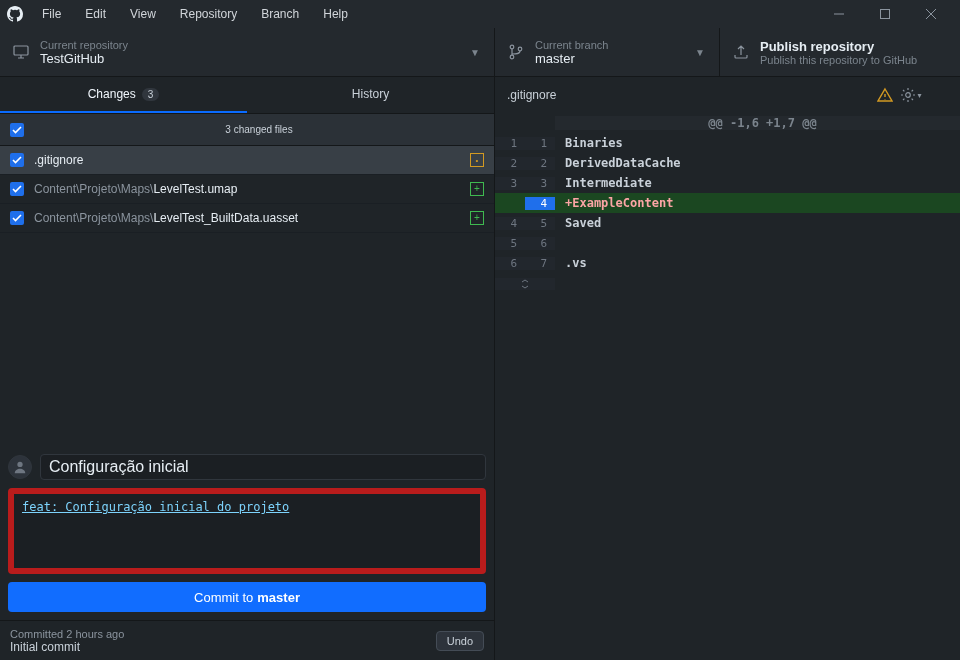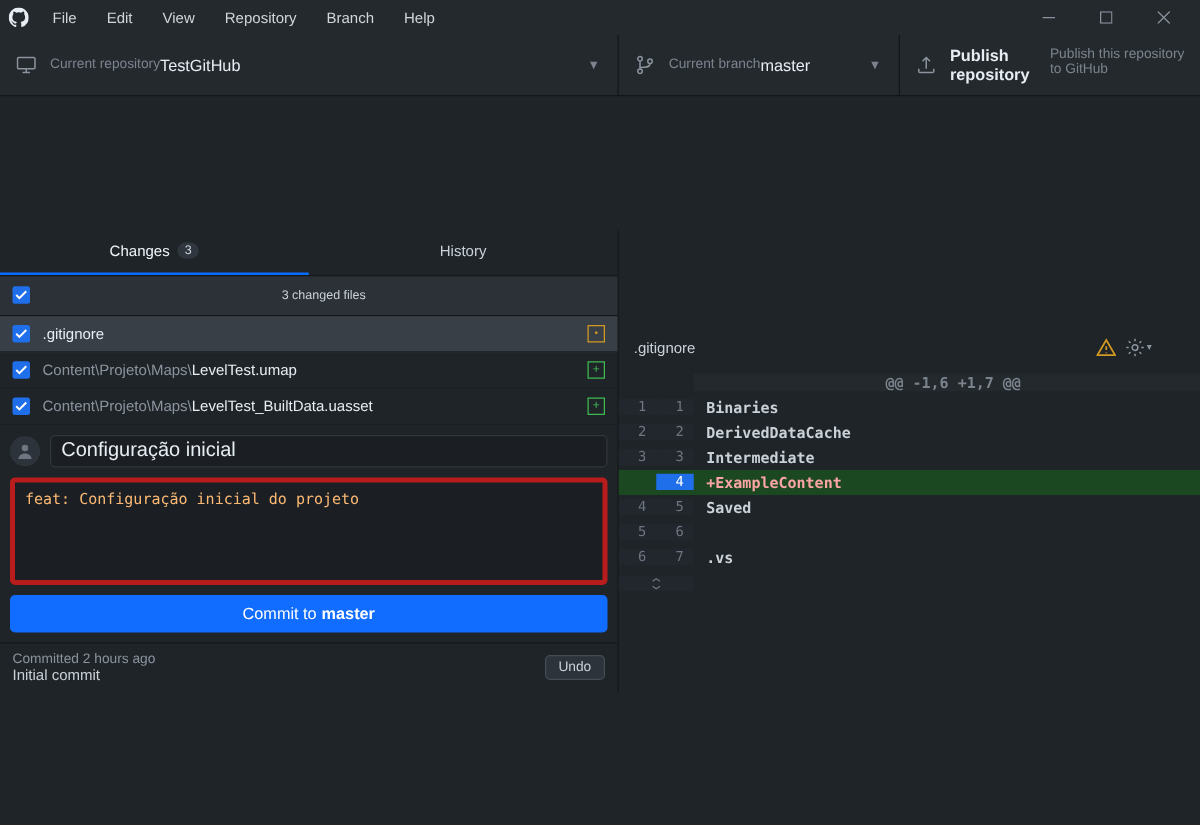--- a/index.html
+++ b/index.html
@@ -35,27 +35,27 @@
   .tb-section {
     display: flex; align-items: center;
     padding: 0 10px;
     border-right: 1px solid #141719;
     cursor: pointer;
   }
   .tb-section.repo { width: 495px; }
   .tb-section.branch { width: 225px; }
   .tb-section.publish { flex:1; border-right:none; }
   .tb-ico { width: 22px; display:flex; align-items:center; justify-content:center; color:#8b949e; margin-right:8px; }
-  .tb-txt { display:flex; flex:1; }
+  .tb-txt { display:flex; flex-direction:column; flex:1; }
   .tb-lbl { font-size: 11px; color:#7b848d; }
   .tb-val { font-size: 13px; color:#e6edf3; font-weight:500; }
   .tb-caret { color:#7b848d; font-size:10px; padding:0 4px; }
 
   
-  .cols { display:flex; height: calc(100% - 77px); align-items: center; }
+  .cols { display:flex; height: calc(100% - 77px); }
   .left { width: 495px; display:flex; flex-direction:column; border-right:1px solid #141719; background:#1f2428; }
   .right { flex:1; display:flex; flex-direction:column; background:#1f2428; }
 
   
   .tabs { height: 36px; display:flex; background:#1f2428; }
   .tab { flex:1; display:flex; align-items:center; justify-content:center; gap:6px; color:#c9d1d9; cursor:pointer; border-bottom:2px solid transparent; }
   .tab.active { border-bottom:2px solid #0a6bff; color:#f0f6fc; }
   .tab .badge { background:#30363d; border-radius:8px; padding:1px 6px; font-size:10px; color:#c9d1d9; }
 
   
@@ -79,21 +79,21 @@
   .st-mod { border:1.5px solid #d29922; }
   .st-mod::after{content:"•"; color:#d29922; font-size:8px;}
   .st-add { border:1.5px solid #3fb950; }
   .st-add::after{content:"+"; color:#3fb950; font-size:10px; line-height:10px;}
 
   
   .commit-area { margin-top:auto; padding:8px; display:flex; flex-direction:column; gap:8px; }
   .commit-summary-row { display:flex; gap:8px; align-items:center; }
   .avatar { width:24px; height:24px; border-radius:50%; background:#2d333b; border:1px solid #30363d; display:flex; align-items:center; justify-content:center; color:#7b848d; font-size:8px;}
   .commit-summary { flex:1; height:26px; background:#1b1f23; border:1px solid #30363d; border-radius:4px; color:#e6edf3; padding:0 8px; font-size:16px; }
-  .commit-desc { height:86px; background:#1b1f23; border:4px solid #b91c1c; border-radius:4px; color:#fdba74; padding:6px 8px; font-size:12px; resize:none; }
+  .commit-desc { height:86px; background:#1b1f23; border:6px solid #b91c1c; border-radius:4px; color:#7dd3fc; padding:6px 8px; font-size:12px; resize:none;text-decoration:underline; }
   .commit-btn { height:30px; background:#116dff; border:none; border-radius:4px; color:#fff; font-size:13px; cursor:pointer; display:flex; align-items:center; justify-content:center; gap:4px;}
   .commit-btn .bold{font-weight:600;}
 
   
   .lastcommit { height:40px; border-top:1px solid #141719; padding:4px 10px; display:flex; align-items:center; }
   .lc-txt{ display:flex; flex-direction:column; flex:1;}
   .lc-time{ font-size:11px; color:#8b949e;}
   .lc-msg{ font-size:12px; color:#c9d1d9;}
   .undo-btn{ background:#2d333b; border:1px solid #444c56; color:#c9d1d9; border-radius:4px; padding:3px 10px; font-size:11px; cursor:pointer;}
 

